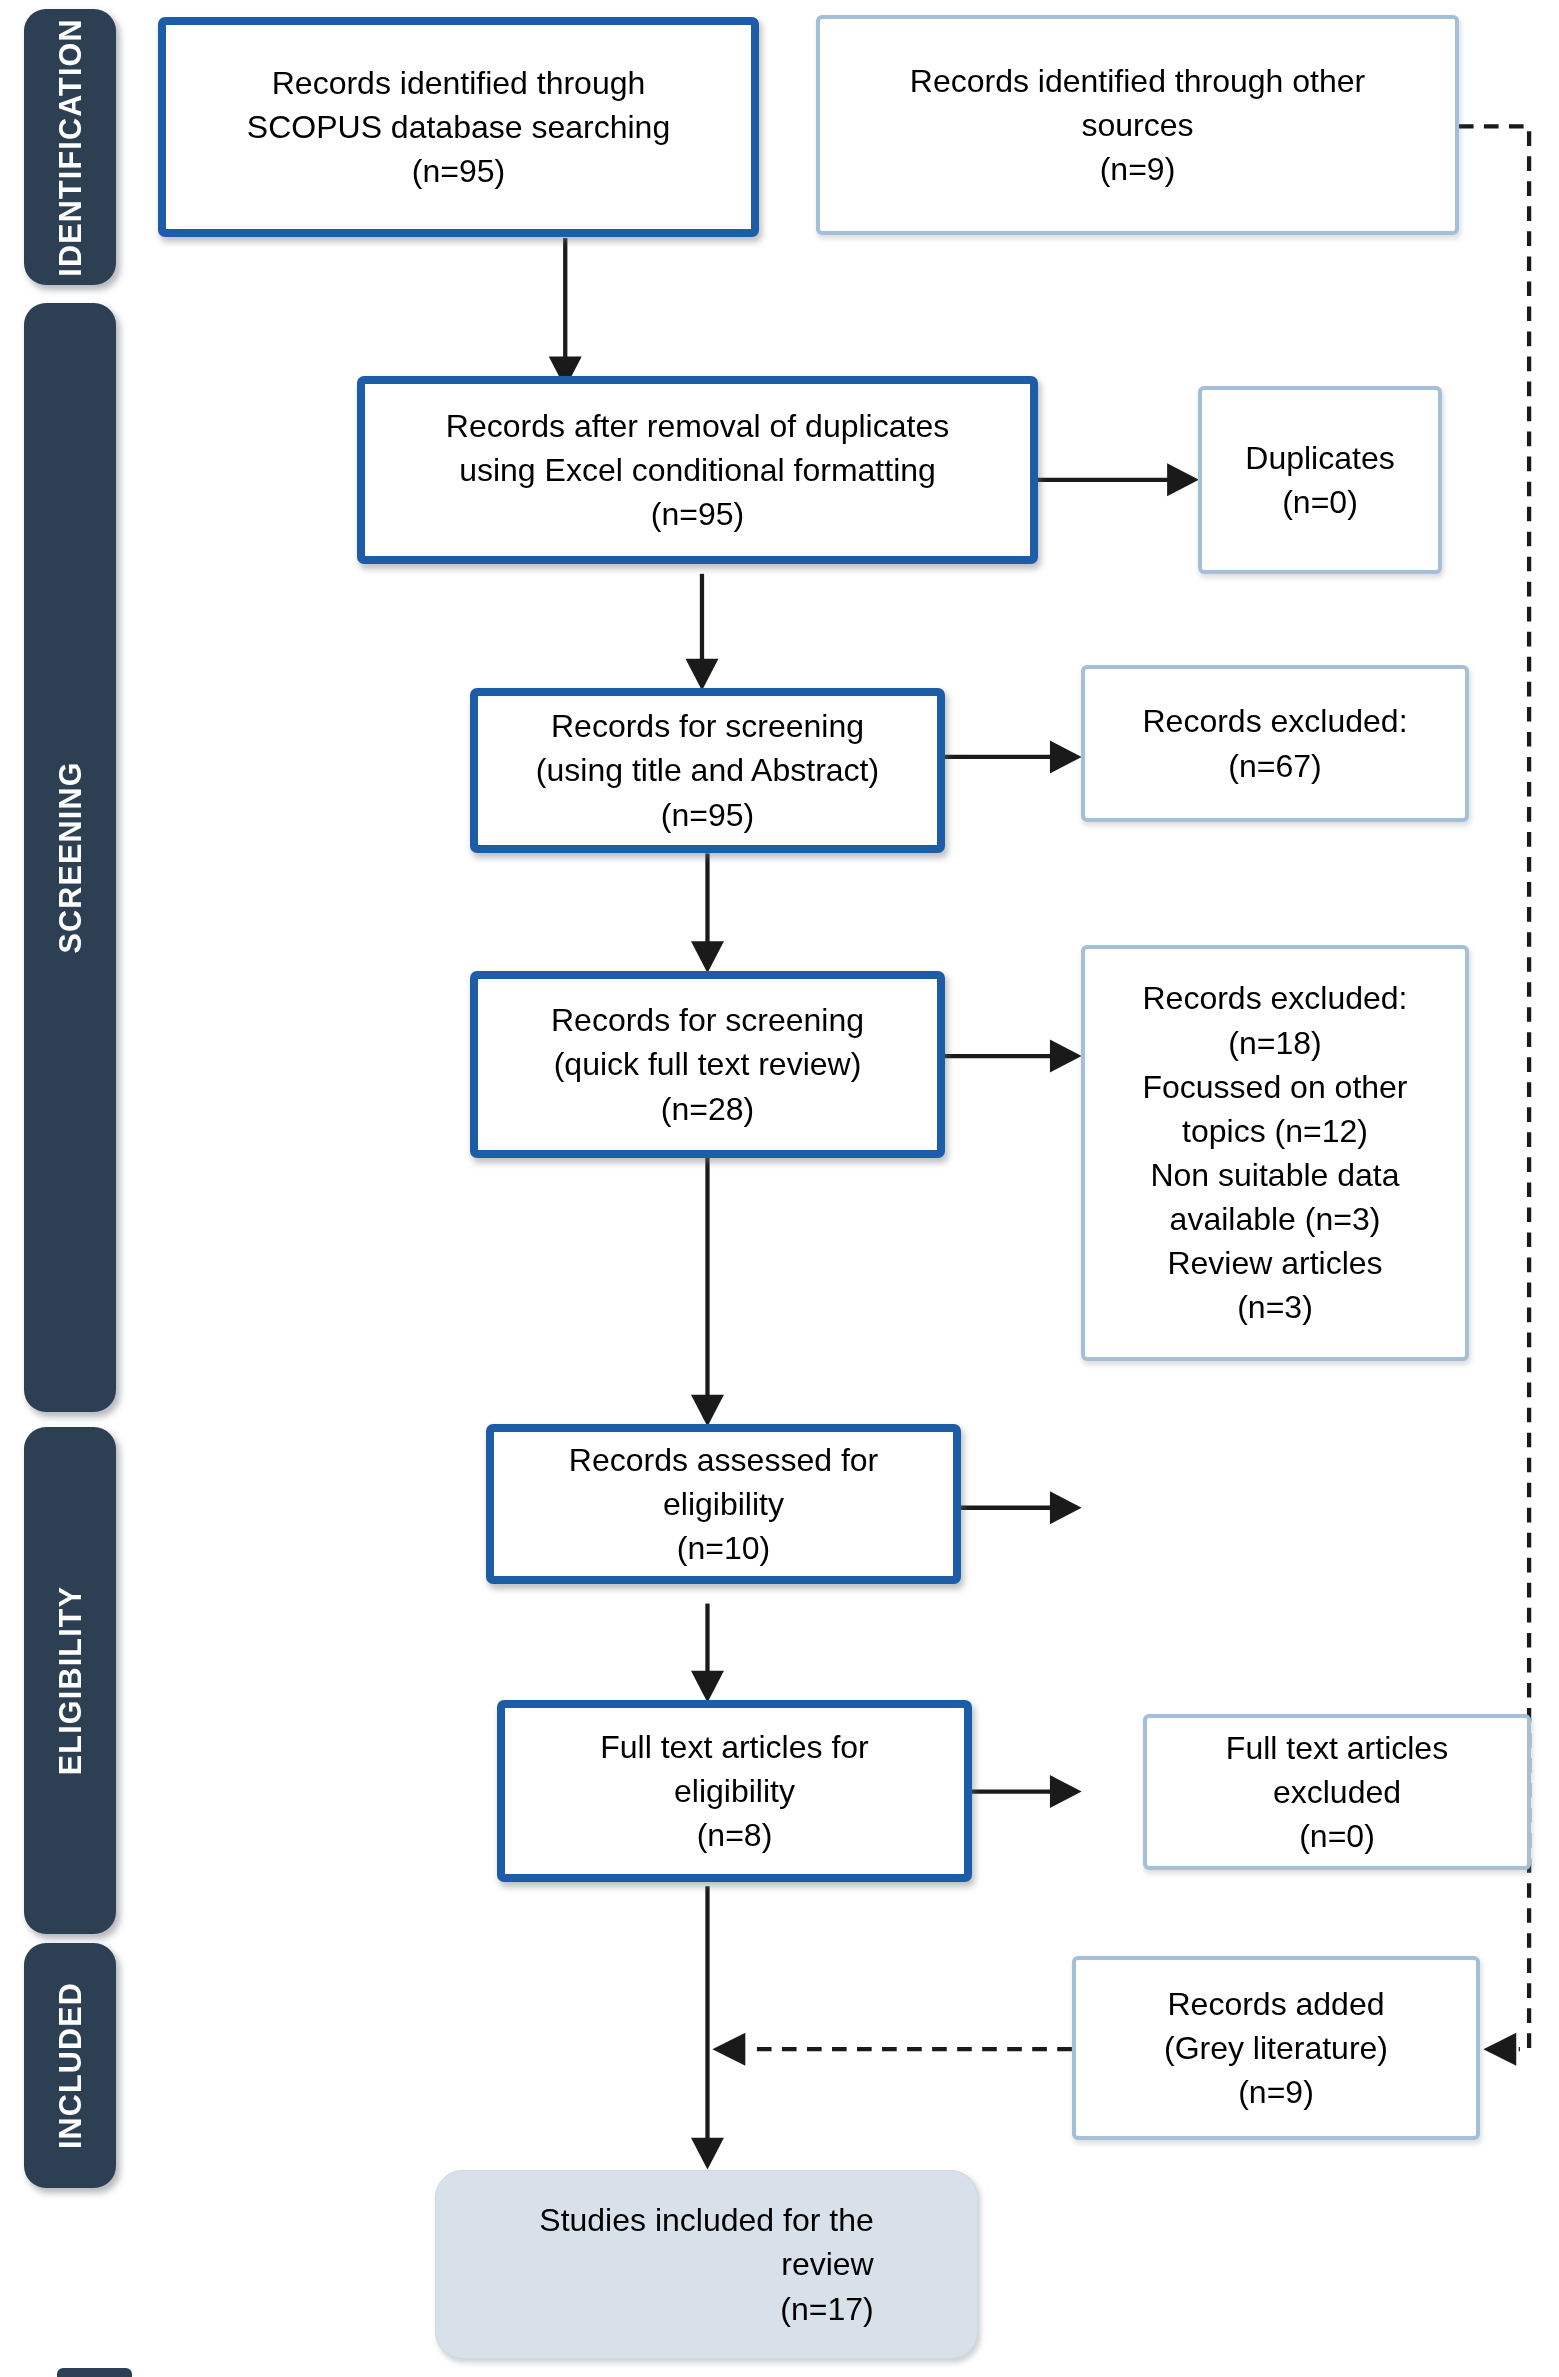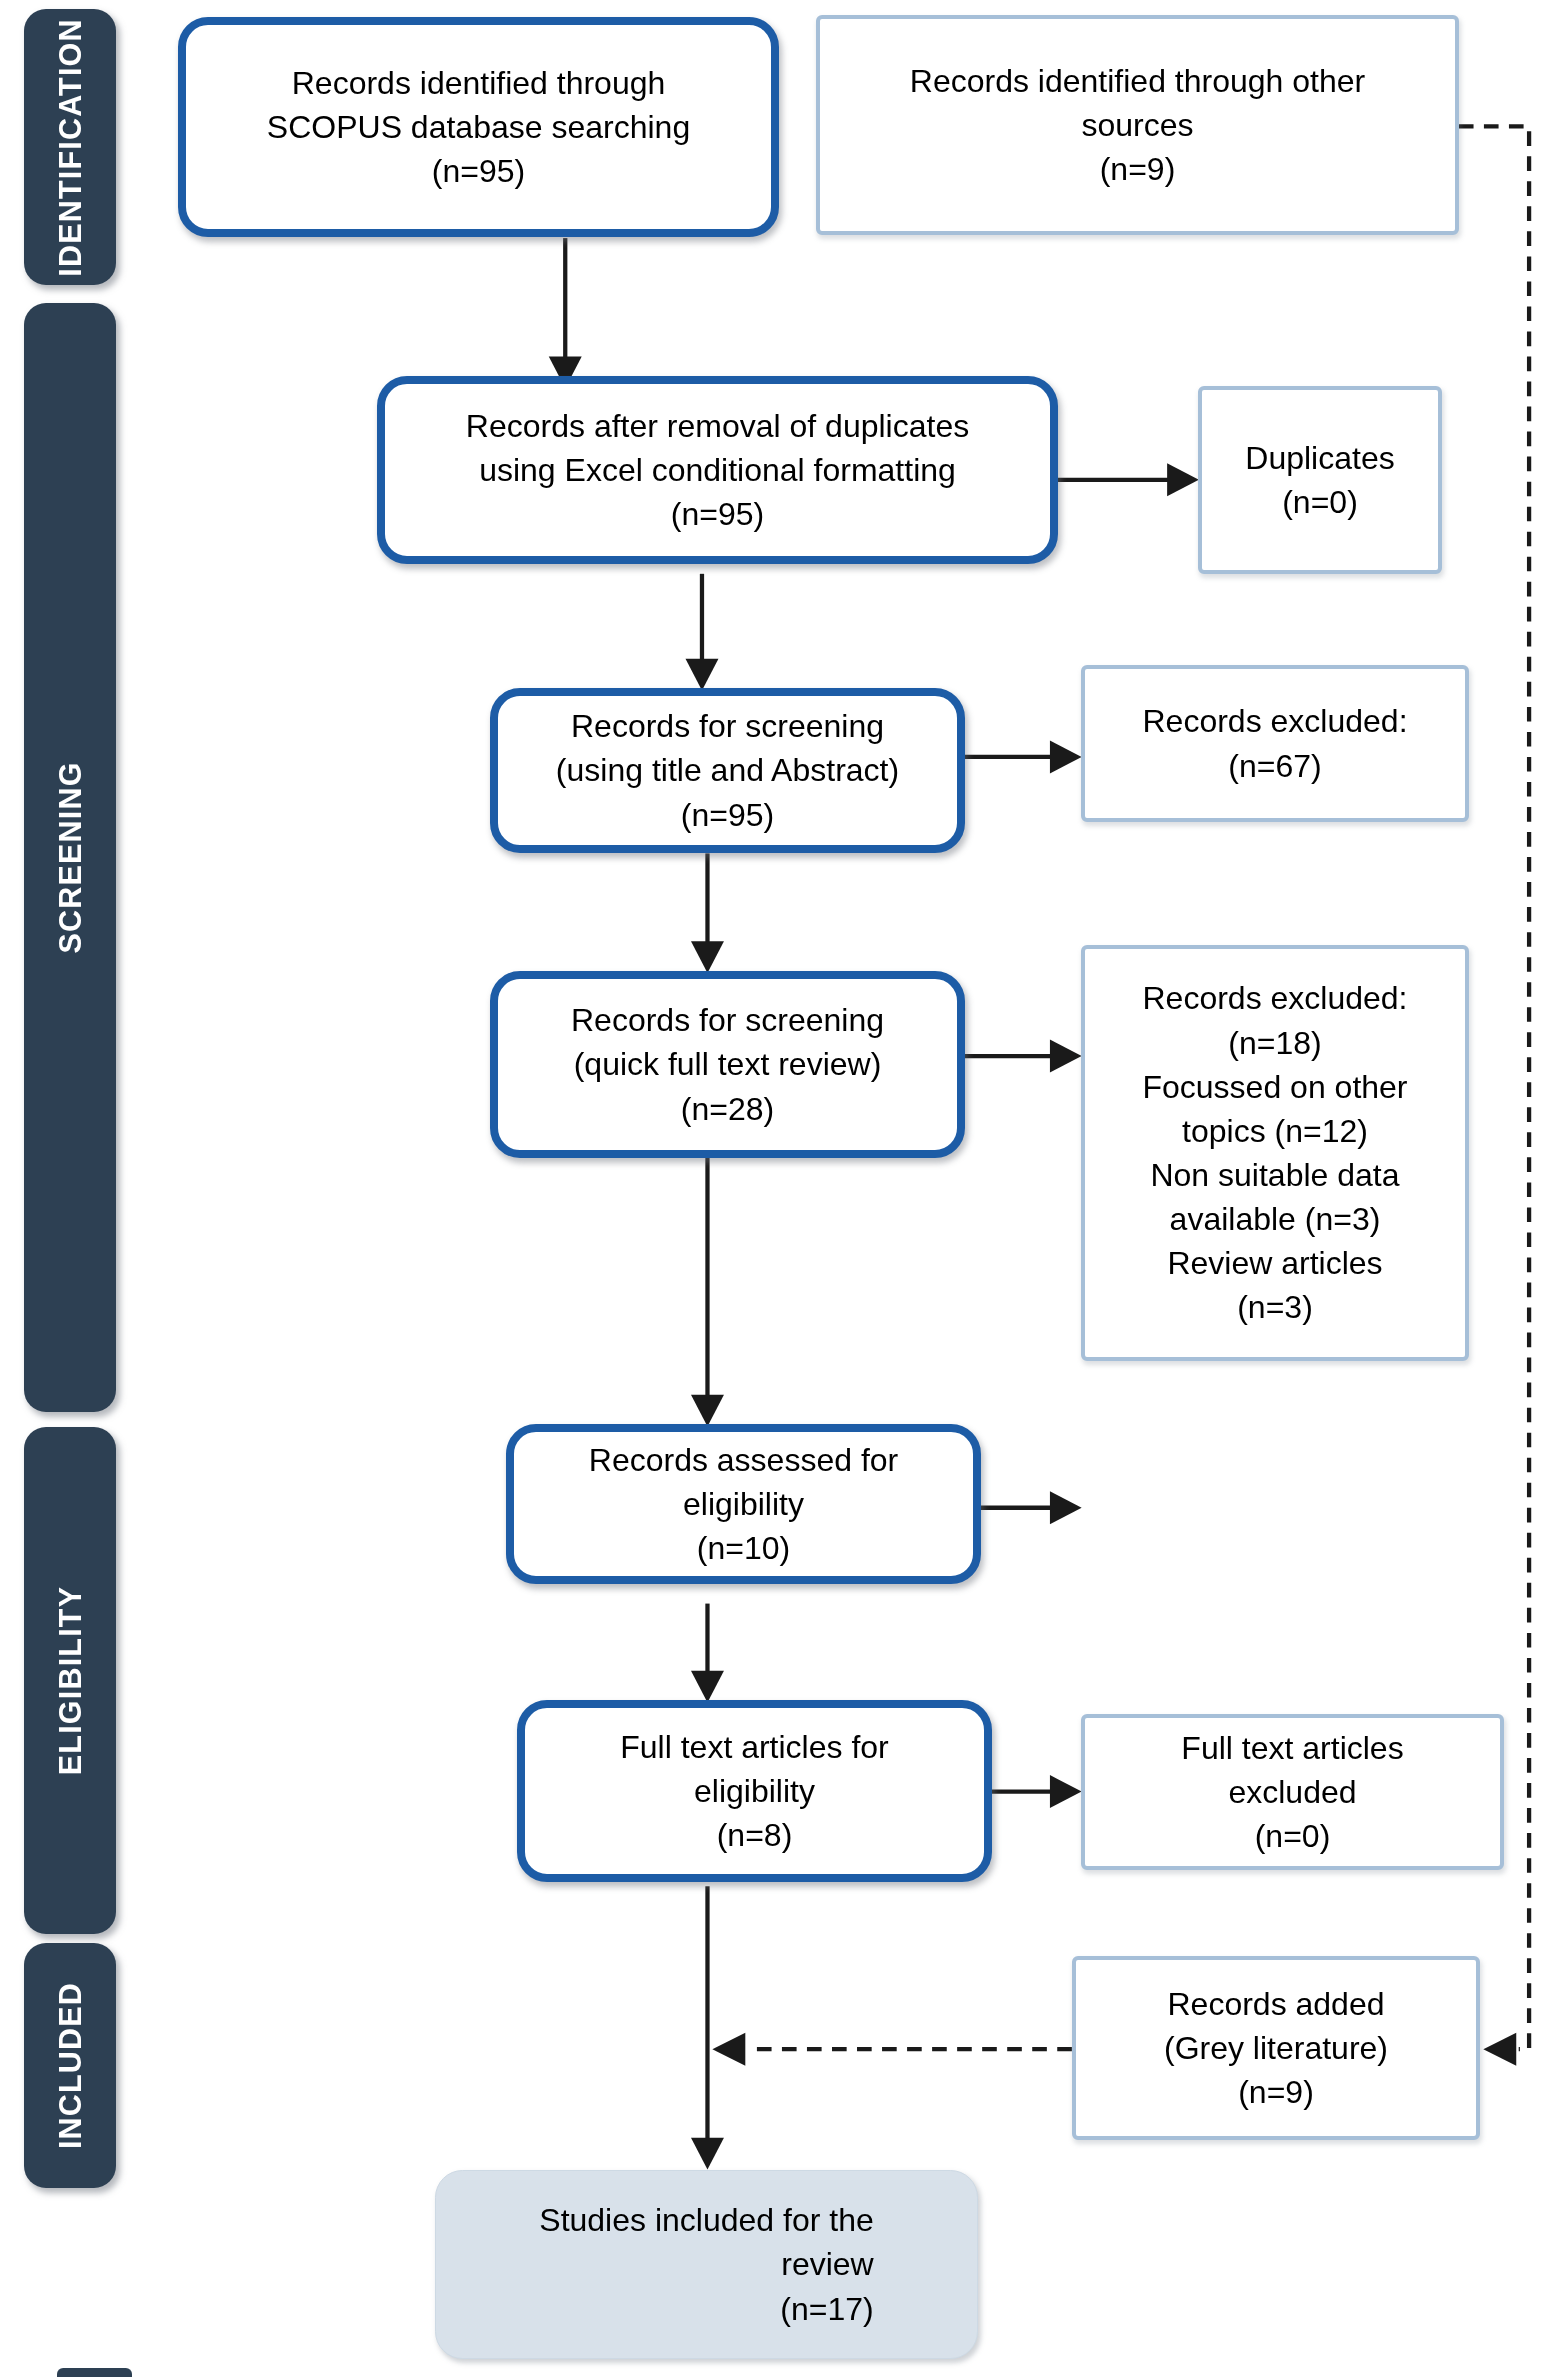--- a/index.html
+++ b/index.html
@@ -20,23 +20,22 @@
     background:#ffffff;
   }
   .box span{
     white-space:pre-line;
     font-size:32px;
     line-height:1.38;
     color:#000;
   }
   .main{
     border:8.5px solid #1d5ca6;
-    border-radius:30px;
+    border-radius:7px;
     box-shadow:2.4px 4.3px 6.1px rgba(110,115,125,.45);
-    margin-left:20px;
   }
   .side{
     border:4.3px solid #a6bfd8;
     border-radius:6px;
     box-shadow:1.8px 3.1px 4.9px rgba(130,140,150,.28);
   }
   .final{
     background:#d8e1ea;
     border:1.2px solid #cdd9e4;
     border-radius:27.5px;
@@ -172,21 +171,21 @@
     <span>Records assessed for
 eligibility
 (n=10)</span>
   </div>
 
   <div class="box main" style="left:497px;top:1700px;width:475px;height:182px">
     <span>Full text articles for
 eligibility
 (n=8)</span>
   </div>
-  <div class="box side" style="left:1081px;top:1714px;width:423px;height:156px">
+  <div class="box side" style="left:1143px;top:1714px;width:388px;height:156px">
     <span>Full text articles
 excluded
 (n=0)</span>
   </div>
 
   <div class="box side" style="left:1072px;top:1956px;width:408px;height:184px">
     <span>Records added
 (Grey literature)
 (n=9)</span>
   </div>

